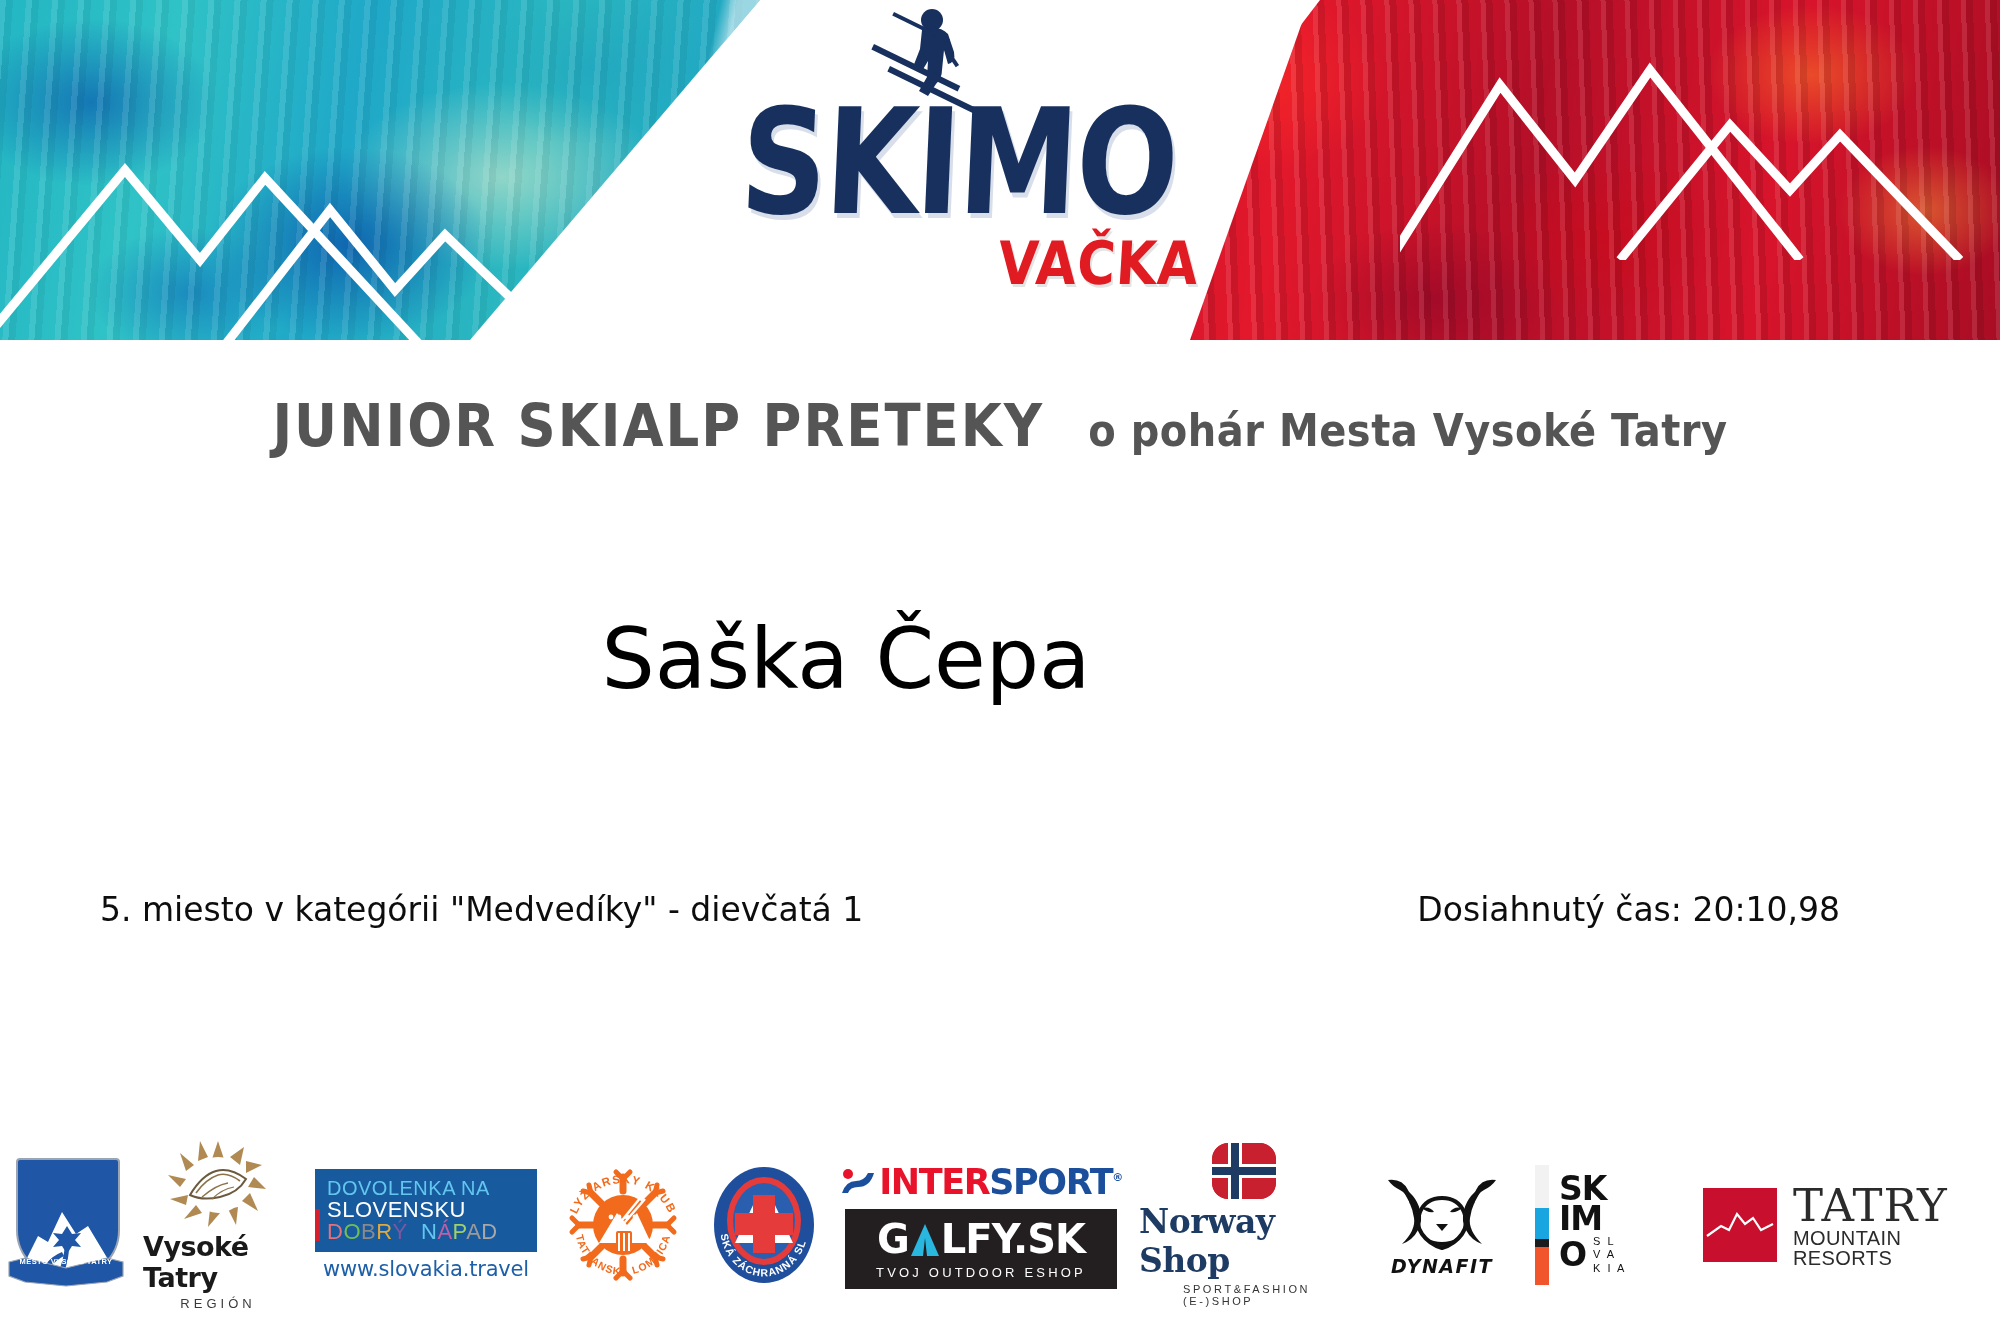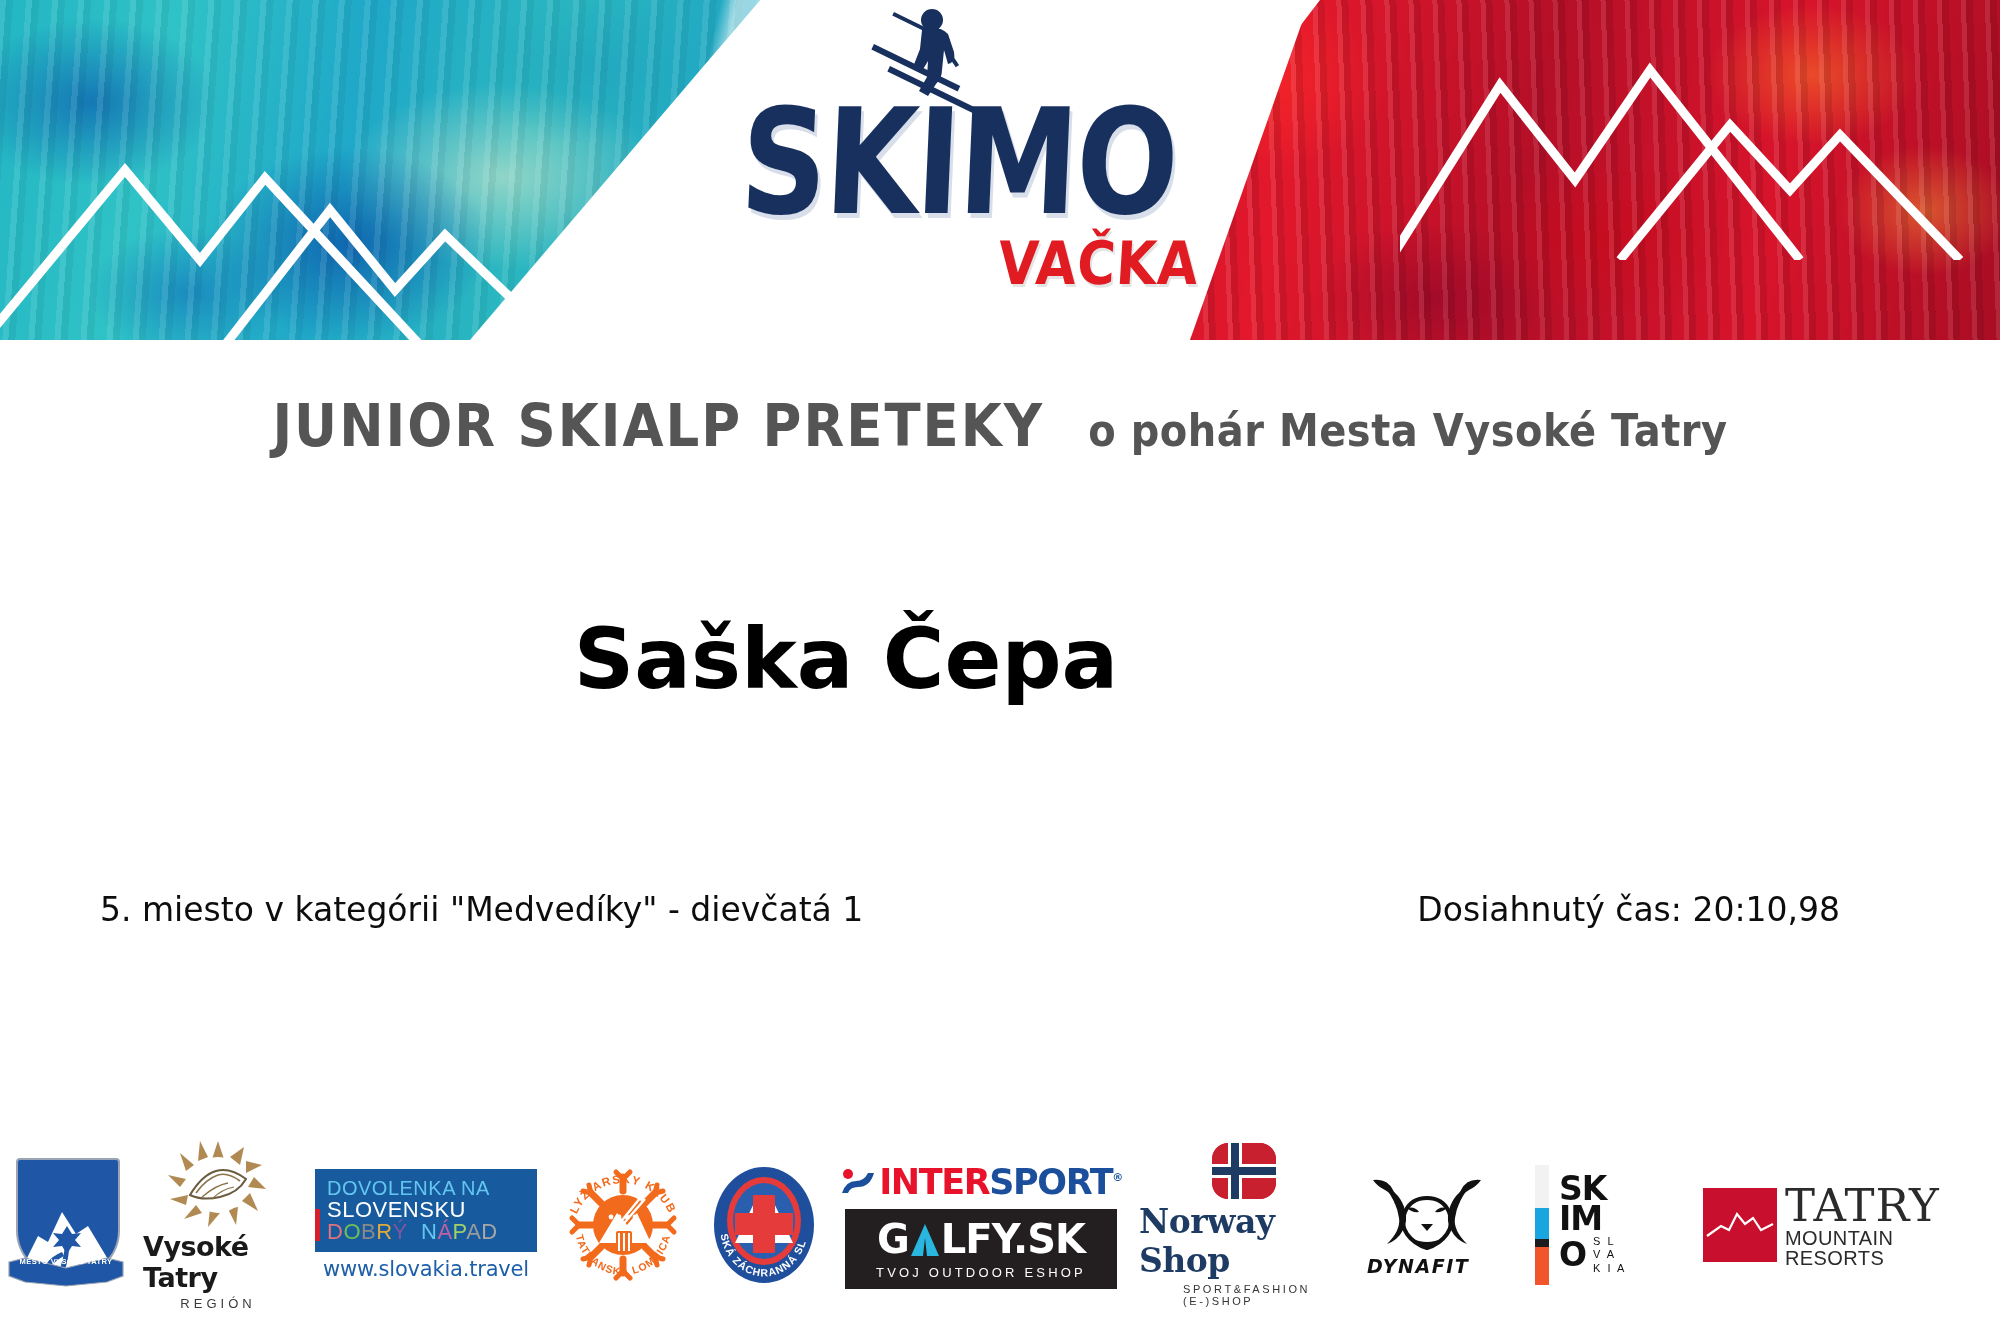--- a/index.html
+++ b/index.html
@@ -90,21 +90,21 @@
     font-family:"DejaVu Sans",sans-serif;
     font-weight:700;font-size:40px;letter-spacing:.5px;
     color:#555555;white-space:nowrap;
     transform:scaleY(1.1);transform-origin:left bottom;
   }
 
   
   .name{
     position:absolute;left:0;top:610px;width:1692px;text-align:center;
     font-family:"DejaVu Sans",sans-serif;
-    font-weight:700;font-size:84px;color:#000;letter-spacing:0px;
+    font-weight:400;font-size:84px;color:#000;letter-spacing:0px;
   }
 
   
   .result-row{
     position:absolute;left:0;top:890px;width:2000px;
     display:flex;justify-content:space-between;padding:0 100px;
     box-sizing:border-box;
   }
   .result-place,.result-time{
     font-family:"DejaVu Sans",sans-serif;
@@ -178,34 +178,34 @@
   .gf-a{display:inline-block;width:30px;height:34px;position:relative;margin:0 1px;}
   .gf-sub{font-family:"Liberation Sans",sans-serif;font-size:13px;color:#ffffff;letter-spacing:3.2px;margin-top:6px;}
 
   
   .ns{display:flex;flex-direction:column;align-items:center;width:210px;}
   .ns-flag{width:64px;height:56px;position:relative;border-radius:16px;overflow:hidden;background:#c8202e;}
   .ns-name{font-family:"DejaVu Serif",serif;font-weight:700;font-size:33px;color:#1d3b63;margin-top:3px;letter-spacing:-.5px;}
   .ns-sub{font-family:"Liberation Sans",sans-serif;font-size:11px;color:#333;letter-spacing:2.6px;margin-top:3px;margin-left:44px;}
 
   
-  .df{display:flex;flex-direction:column;align-items:flex-start;width:150px;}
+  .df{display:flex;flex-direction:column;align-items:center;width:150px;}
   .df-cat{width:120px;height:78px;}
   .df-txt{font-family:"DejaVu Sans",sans-serif;font-weight:700;font-size:19px;color:#111;letter-spacing:1.5px;font-style:italic;margin-top:3px;}
 
   
   .ss{display:flex;align-items:center;width:150px;height:120px;gap:10px;}
   .ss-bar{width:14px;height:120px;background:linear-gradient(#f2f2f2 0 36%,#18a5e0 36% 62%,#1c1c1c 62% 68%,#f0552b 68% 100%);}
   .ss-right{display:flex;flex-direction:column;justify-content:center;}
   .ss-line{font-family:"DejaVu Sans",sans-serif;font-weight:700;font-size:33px;color:#111;line-height:.92;letter-spacing:-1px;}
   .ss-row{display:flex;align-items:center;gap:7px;}
   .ss-sk{display:flex;flex-direction:column;font-family:"Liberation Sans",sans-serif;font-size:11px;letter-spacing:2px;color:#111;line-height:1.25;}
 
   
-  .tm{display:flex;align-items:center;gap:8px;width:290px;}
+  .tm{display:flex;align-items:center;gap:16px;width:290px;}
   .tm-sq{width:74px;height:74px;background:#c8102e;position:relative;}
   .tm-txt{display:flex;flex-direction:column;}
   .tm-1{font-family:"DejaVu Serif",serif;font-size:45px;color:#2b2b2b;letter-spacing:1px;line-height:1;}
   .tm-2{font-family:Liberation Sans, sans-serif;font-size:20px;color:#2b2b2b;letter-spacing:.4px;line-height:1;}
 </style>
 </head>
 <body>
 
 <div class="page">
 

